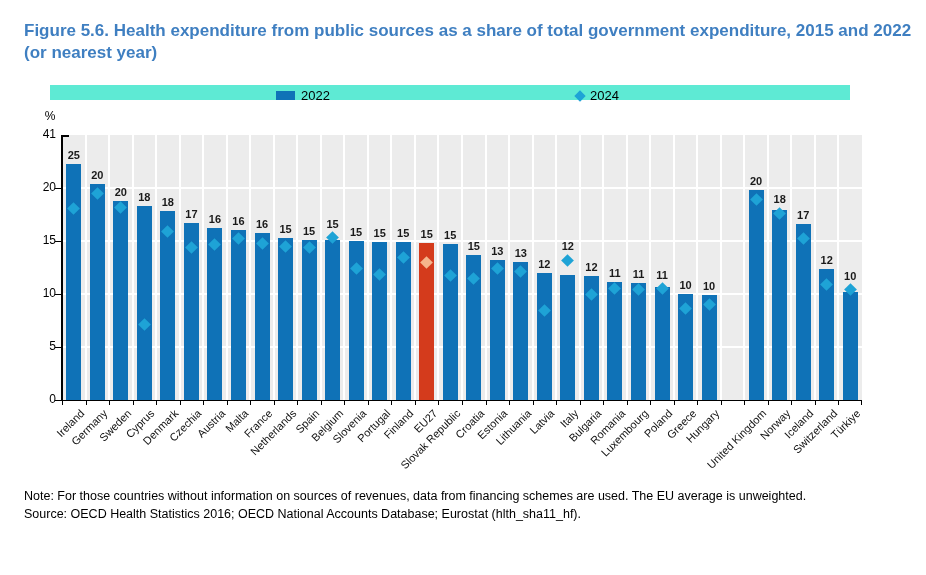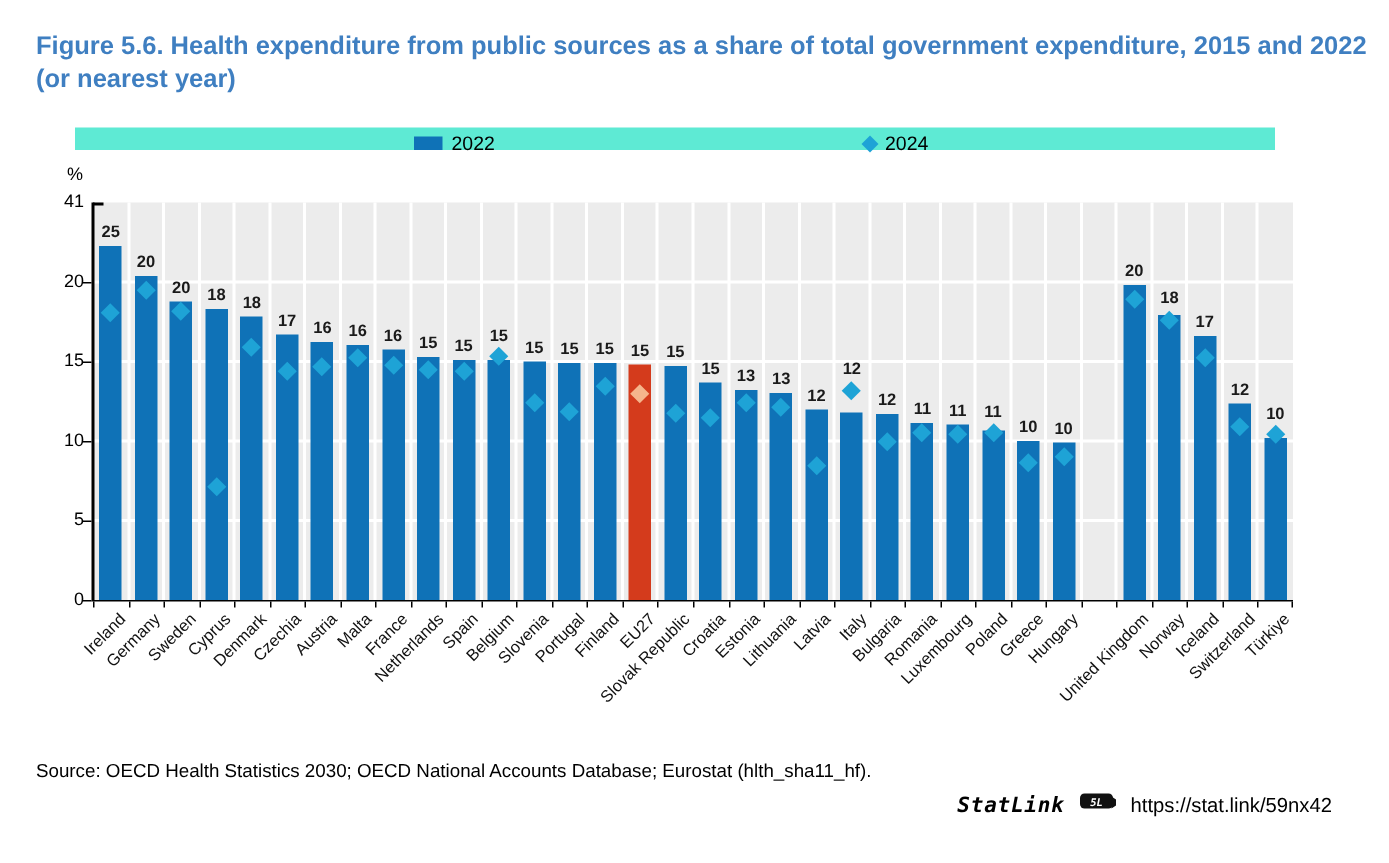--- a/index.html
+++ b/index.html
@@ -287,27 +287,17 @@
       <div class="y-tick-label" style="left: 30px; top: 339px;">5</div>
       <div class="y-tick" style="left: 55px; top: 293.5px;"></div>
       <div class="y-tick-label" style="left: 30px; top: 286px;">10</div>
       <div class="y-tick" style="left: 55px; top: 240.5px;"></div>
       <div class="y-tick-label" style="left: 30px; top: 233px;">15</div>
       <div class="y-tick" style="left: 55px; top: 187.5px;"></div>
       <div class="y-tick-label" style="left: 30px; top: 180px;">20</div>
       <div class="y-tick-label" style="left: 30px; top: 127px;">41</div>
     </div>
 
-  <div id="source-line">Source: OECD Health Statistics 2030; OECD National Accounts Database; Eurostat (hlth_sha11_hf).</div>
-
-  <div id="statlink-row">
-    <span id="statlink-label">StatLink</span>
-    <span id="statlink-icon">
-      <svg width="26" height="14" viewBox="0 0 26 14">
-        <rect x="1" y="2" width="22" height="10" rx="3" fill="#111"></rect>
-        <path d="M22 4 L25 6 L25 10 L22 12 Z" fill="#111"></path>
-        <text x="12" y="10" font-size="7" font-family="DejaVu Sans Mono, monospace" font-style="italic" font-weight="bold" fill="#fff" text-anchor="middle">5L</text>
-      </svg>
-    </span>
-    <span id="statlink-url">https://stat.link/59nx42</span>
-  </div>
+  <div id="note-line">Note: For those countries without information on sources of revenues, data from financing schemes are used. The EU average is unweighted.</div>
+  <div id="source-line">Source: OECD Health Statistics 2016; OECD National Accounts Database; Eurostat (hlth_sha11_hf).</div>
+
 
 </div>
 
 </body></html>

